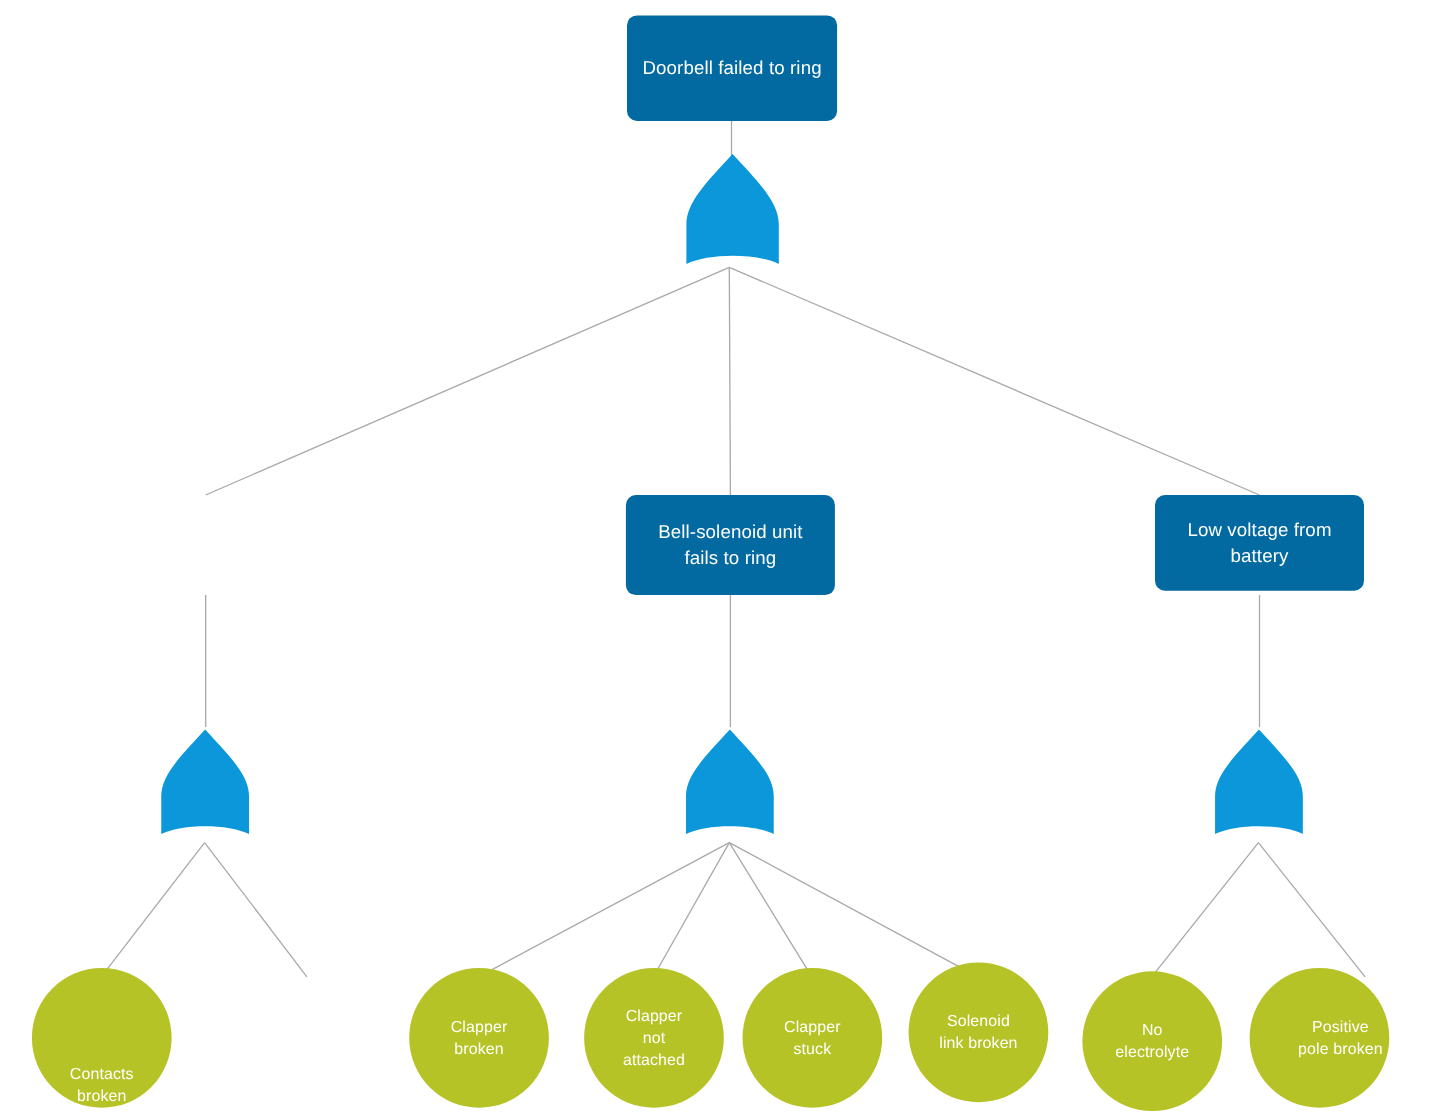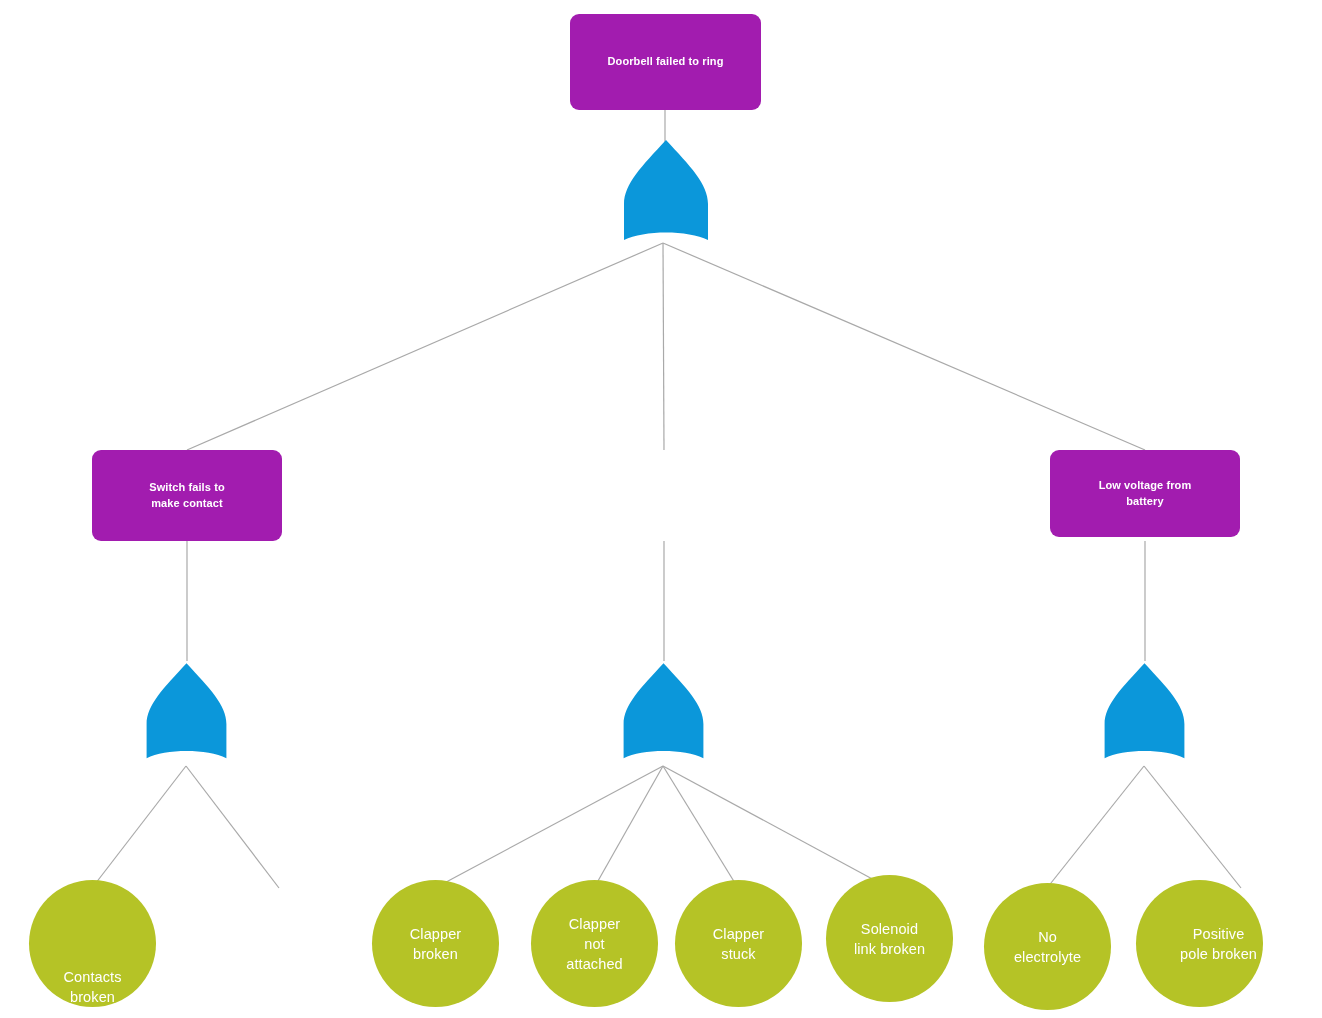--- a/index.html
+++ b/index.html
@@ -10,32 +10,31 @@
     overflow:hidden;
   }
   #stage{position:relative;width:1322px;height:1018px;}
 
   
   #wires{position:absolute;left:0;top:0;width:1322px;height:1018px;}
 
   
   .node-box{
     position:absolute;
-    background:#a21caf;
+    background:#0369a1;
     border-radius:9px;
     color:#ffffff;
     display:flex;align-items:center;justify-content:center;
     text-align:center;
-    font-size:11px;
+    font-size:17px;
     line-height:1.38;
     letter-spacing:.1px;
     box-sizing:border-box;
     padding:4px 10px;
     z-index:3;
-    font-weight:bold;
   }
   .node-box .lbl{display:block;white-space:pre-line;}
 
   
   .gate{position:absolute;z-index:3;}
   .gate svg{display:block;}
 
   
   .leaf{
     position:absolute;
@@ -86,25 +85,25 @@
   <div class="node-box" style="left:570px;top:14px;width:191px;height:96px;">
     <span class="lbl">Doorbell failed to ring</span>
   </div>
 
   <div class="gate" style="left:616px;top:140px;">
     <svg width="100" height="106" viewBox="0 0 100 106">
       <path d="M50 0 C 74 26, 92 44, 92 64 L 92 100 C 72 90, 28 90, 8 100 L 8 64 C 8 44, 26 26, 50 0 Z" fill="#0b97da"></path>
     </svg>
   </div>
 
-  <div class="node-box" style="left:92px;top:450px;width:190px;height:91px;">
-    <span class="lbl">Switch fails to
-make contact</span>
+
+  <div class="node-box" style="left:569px;top:450px;width:190px;height:91px;">
+    <span class="lbl">Bell-solenoid unit
+fails to ring</span>
   </div>
-
 
   <div class="node-box" style="left:1050px;top:450px;width:190px;height:87px;">
     <span class="lbl">Low voltage from
 battery</span>
   </div>
 
   <div class="gate" style="left:139px;top:659px;">
     <svg width="95" height="109" viewBox="0 0 100 106">
       <path d="M50 0 C 74 26, 92 44, 92 64 L 92 100 C 72 90, 28 90, 8 100 L 8 64 C 8 44, 26 26, 50 0 Z" fill="#0b97da"></path>
     </svg>

